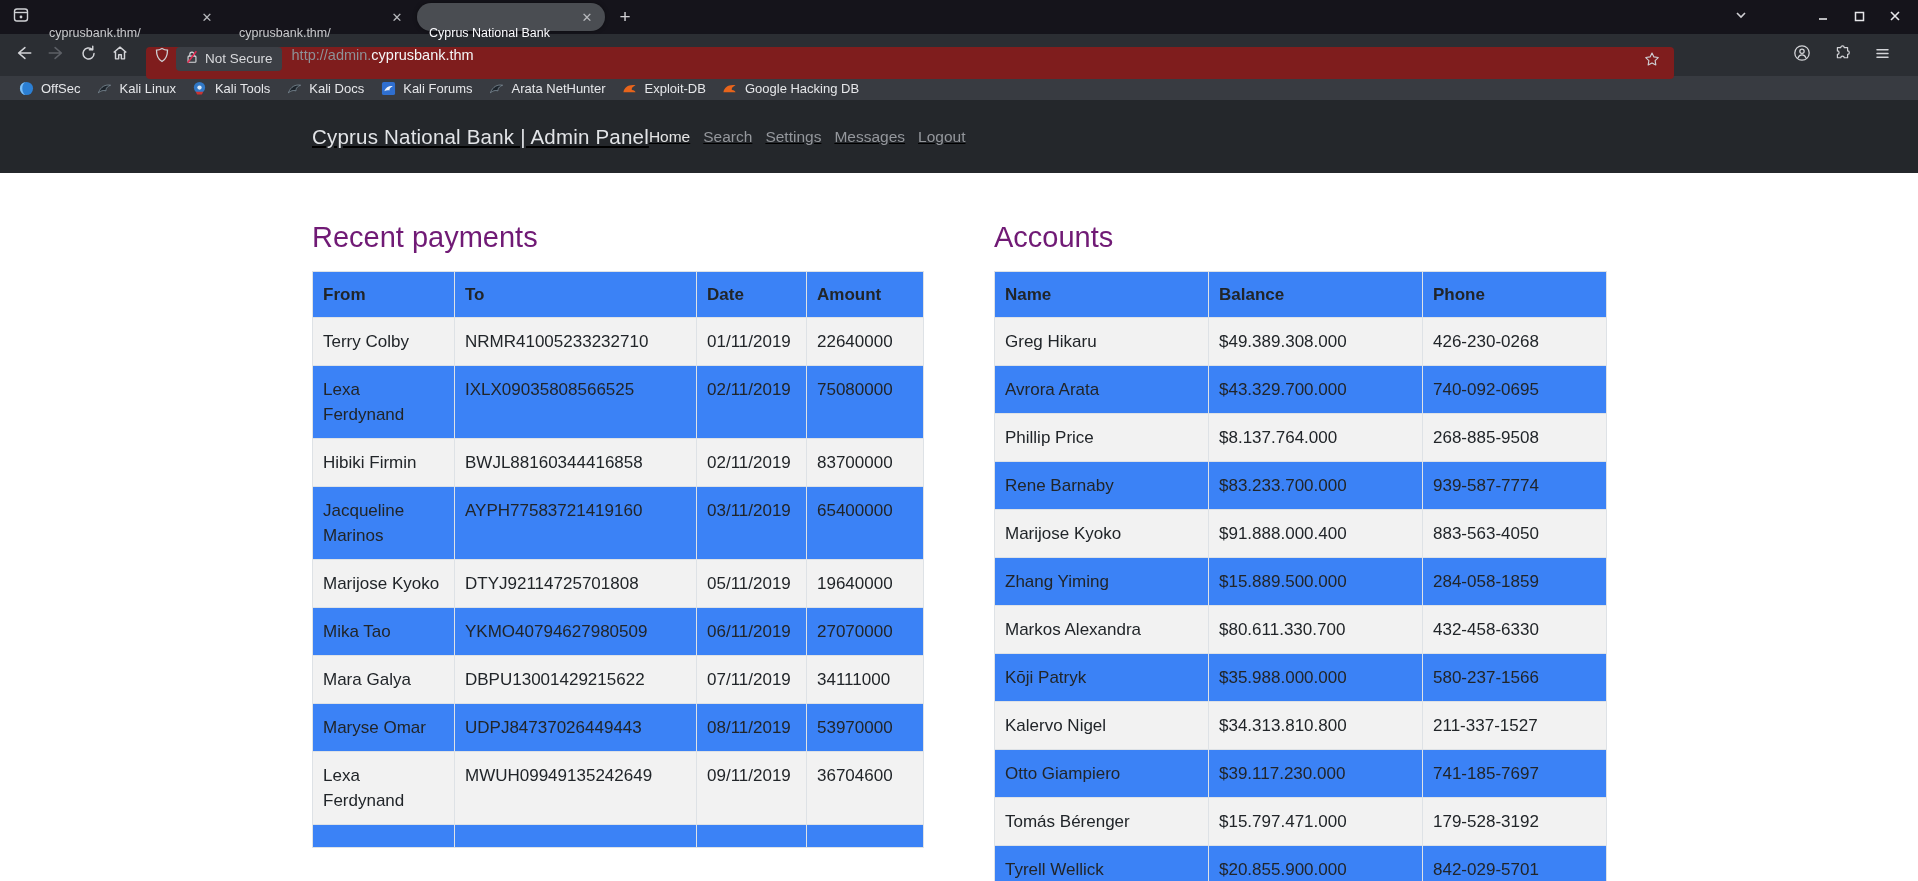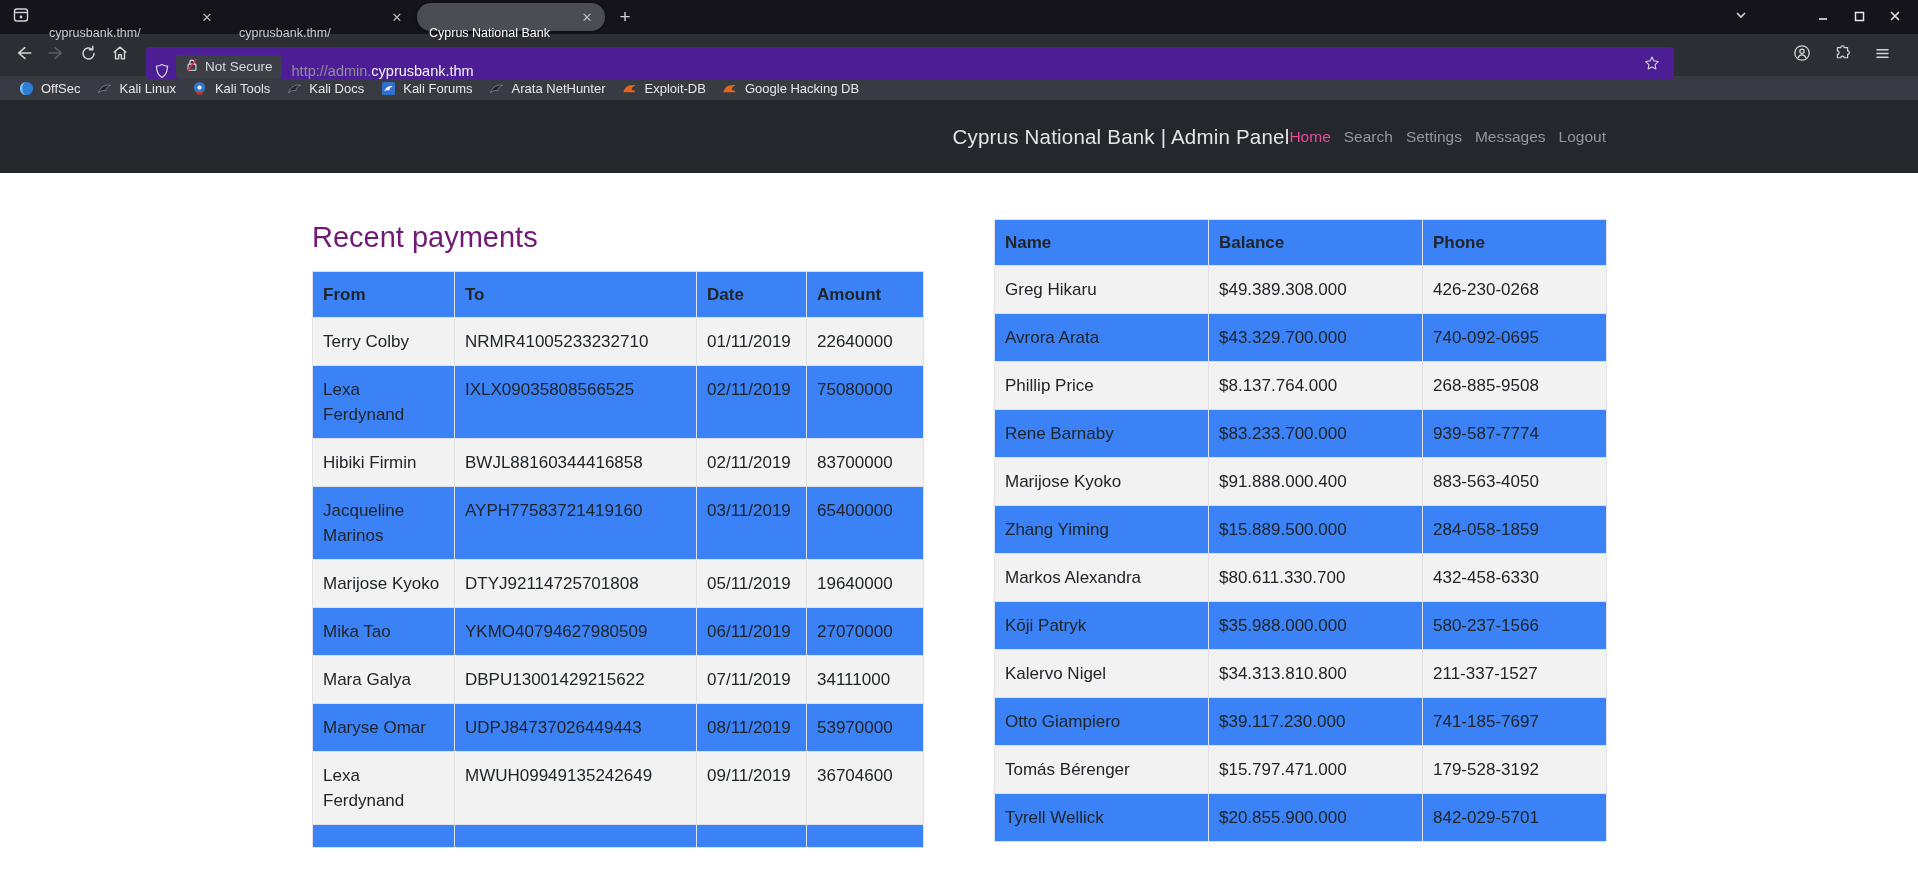--- a/index.html
+++ b/index.html
@@ -18,44 +18,44 @@
   .newtab-btn { width:30px; height:26px; display:flex; align-items:center; justify-content:center;
                 color:#d0d0d4; font-size:19px; font-weight:300; border-radius:4px; margin-left:4px; }
   .titlebar-spacer { flex:1; }
   .alltabs-btn { width:30px; height:26px; display:flex; align-items:center; justify-content:center; color:#d0d0d4; }
   .win-controls { display:flex; align-items:center; gap:14px; margin-left:56px; margin-right:6px; color:#e6e6e9; }
   .win-btn { width:22px; height:22px; display:flex; align-items:center; justify-content:center; }
 
   .toolbar { height:42px; background:#2b2e33; display:flex; align-items:center; padding:0 8px; }
   .nav-btn { width:32px; height:32px; display:flex; align-items:center; justify-content:center; border-radius:4px; color:#d3d4d8; }
   .nav-btn.disabled { color:#5d6066; }
-  .urlbar { flex:1; height:32px; margin:15px 112px 0 10px; background:#4c1d95; border-radius:4px;
-            display:flex; align-items:flex-end; padding:0 8px; }
+  .urlbar { flex:1; height:32px; margin:15px 112px 0 10px; background:#7f1d1d; border-radius:4px;
+            display:flex; align-items:flex-start; padding:0 8px; }
   .shield { color:#cfd1d5; display:flex; align-items:center; margin-right:6px; }
   .sec-chip { height:24px; background:#3c3f45; border-radius:4px; display:flex; align-items:center;
               gap:6px; padding:0 9px; color:#d8d9dc; font-size:13.5px; margin-right:10px; }
   .url-text { flex:1; font-size:14.5px; white-space:nowrap; overflow:hidden; }
   .url-scheme { color:#8e9197; }
   .url-domain { color:#f5f6f7; }
   .star-btn { color:#cfd1d5; width:28px; height:28px; display:flex; align-items:center; justify-content:center; }
   .toolbar-right { display:flex; align-items:center; gap:8px; margin-right:12px; color:#d3d4d8; }
 
   .bookmarksbar { height:24px; background:#383b41; display:flex; align-items:center; padding:0 10px; }
   .bookmark { display:flex; align-items:center; gap:7px; padding:0 8px; height:26px; border-radius:3px;
               color:#e6e7ea; font-size:13px; white-space:nowrap; }
   .bm-icon { width:16px; height:16px; display:flex; align-items:center; justify-content:center; }
 
   
   .site-header { height:73px; background:#24272b; display:flex; align-items:center; }
   .container { width:1294px; margin:0 auto; }
-  .site-header .container { display:flex; align-items:center; justify-content:flex-end; }
+  .site-header .container { display:flex; align-items:center; justify-content:flex-start;text-decoration:underline; }
   .brand { color:#e2e4e7; font-size:20.5px; letter-spacing:.2px; }
   .site-nav { display:flex; align-items:center; gap:13px; }
   .site-nav a { text-decoration:none; font-size:15.5px; color:#94979c; }
-  .site-nav a.active { color:#ec4899; }
+  .site-nav a.active { color:#e5e5e5; }
 
   .content { padding-top:46px; }
   .cols { display:flex; justify-content:space-between; align-items:flex-start; }
   .col-payments { width:611px; }
   .col-accounts { width:612px; }
   h2 { font-size:29px; font-weight:400; color:#701a75; line-height:36px; margin:0 0 16px 0; }
 
   table { border-collapse:collapse; table-layout:fixed; width:100%;
           font-size:17px; color:#212529; background:#3b82f6; }
   th, td { border:1px solid #dee2e6; text-align:left; vertical-align:top;
@@ -374,20 +374,21 @@
               <td></td>
               <td></td>
               <td></td>
               <td></td>
             </tr>
           </tbody>
       </table>
     </div>
 
     <div class="col-accounts">
+      <h2>Accounts</h2>
       <table>
         <colgroup>
             <col style="width:214px">
             <col style="width:214px">
             <col style="width:184px">
           </colgroup>
         <thead>
           <tr>
             <th>Name</th>
             <th>Balance</th>

